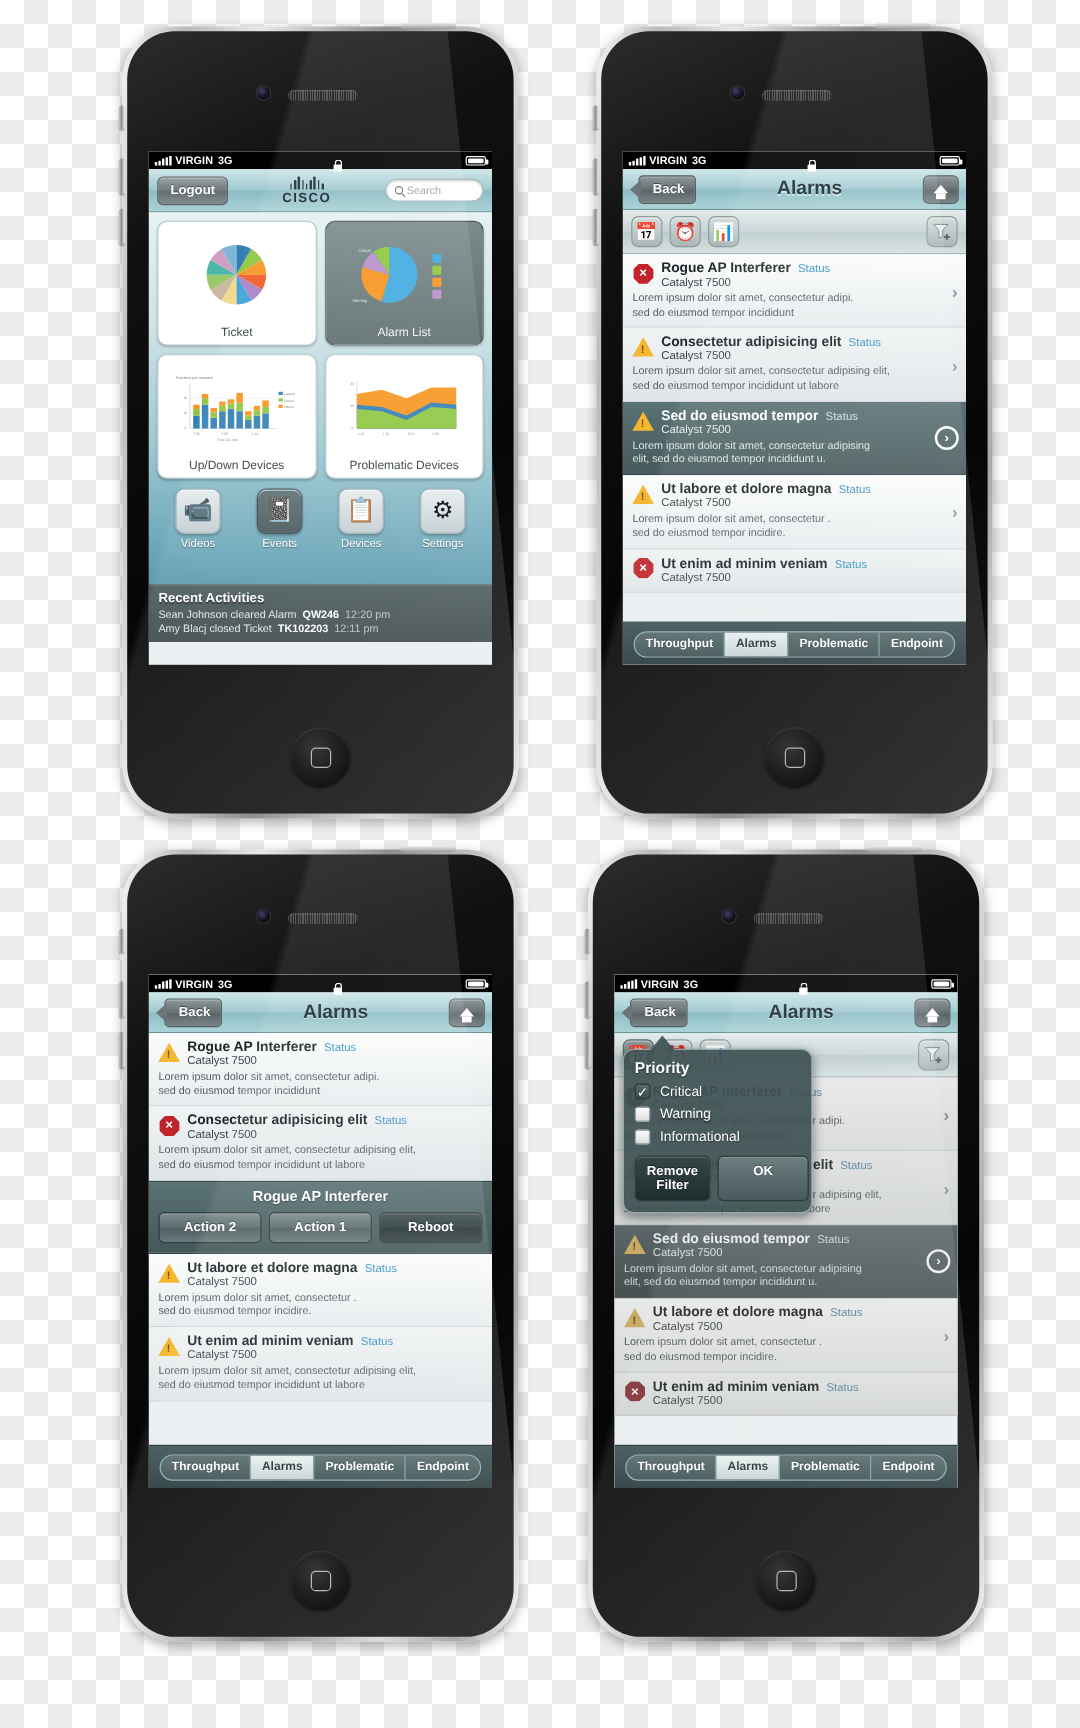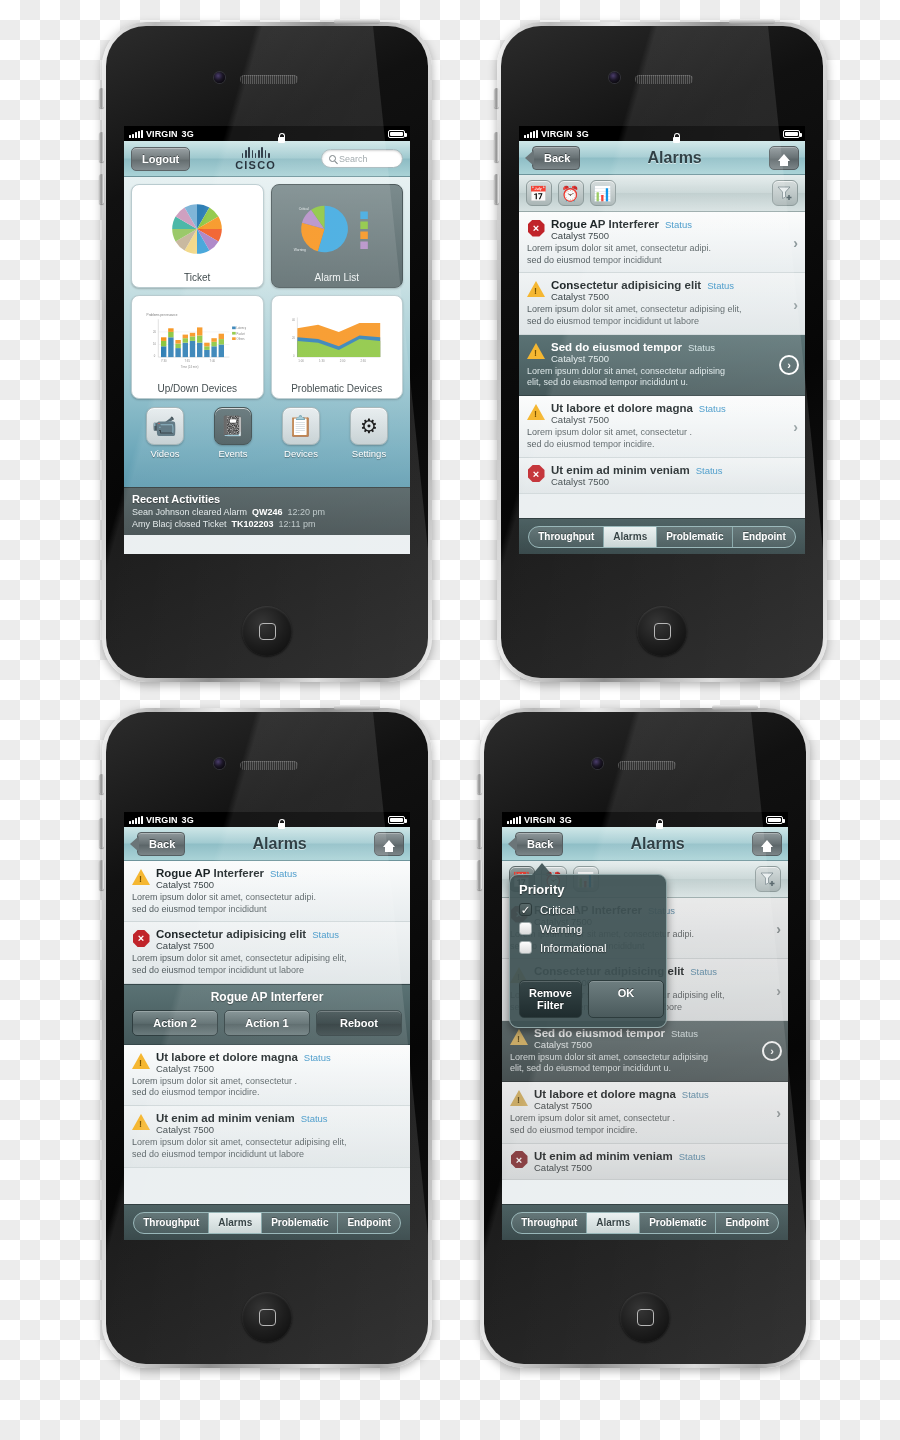--- a/index.html
+++ b/index.html
@@ -14,21 +14,21 @@
     background-position: 0 0, 20px 20px;
     position: relative;
     overflow: hidden;
   }
 
   
   .phone { position: absolute; width: 330px; height: 660px; }
   .phone.p1 { left: 102px; top: 22px; }
   .phone.p2 { left: 497px; top: 22px; }
   .phone.p3 { left: 102px; top: 708px; }
-  .phone.p4 { left: 480px; top: 708px; }
+  .phone.p4 { left: 490px; top: 708px; }
 
   .steel {
     position: absolute; inset: 0;
     border-radius: 44px;
     background: linear-gradient(100deg,#f6f6f6 0%,#b9b9b9 12%,#e8e8e8 26%,#8e8e8e 50%,#dcdcdc 74%,#a8a8a8 88%,#f2f2f2 100%);
     box-shadow: 0 3px 10px rgba(0,0,0,.30);
   }
   .body-black {
     position: absolute; left: 4px; top: 4px; right: 4px; bottom: 4px;
     border-radius: 40px;
@@ -287,21 +287,20 @@
     background: linear-gradient(180deg,#fdfdfd,#dcdcdc); border:1px solid #9aa5a6;
     display:flex; align-items:center; justify-content:center; font-size:10px; color:#2b3a3c;
   }
   .cbx.on { background: linear-gradient(180deg,#5a6a6b,#3e4d4e); color:#fff; border-color:#2c3a3b; }
   .pop-opt span { font-size:11.5px; color:#fff; text-shadow:0 1px 1px rgba(0,0,0,.45); }
   .pop-btns { display:flex; gap:6px; margin-top:9px; }
   .pop-btn {
     font-size:11px; font-weight:bold; color:#fff; padding:6px 9px; border-radius:5px;
     border:1px solid #2d3c3d; text-shadow:0 -1px 0 rgba(0,0,0,.5);
     box-shadow: inset 0 1px 0 rgba(255,255,255,.18);
-    margin-top: 17px;
   }
   .pop-btn.primary { background: linear-gradient(180deg,#364648,#1f2c2e); flex:1; text-align:center; }
   .pop-btn.ok { background: linear-gradient(180deg,#6e7e80,#4a5a5c); padding:6px 29px; }
 
   .dim { filter: saturate(.55) brightness(.92); }
 </style>
 </head>
 <body>
 
 <div class="phone p1">

